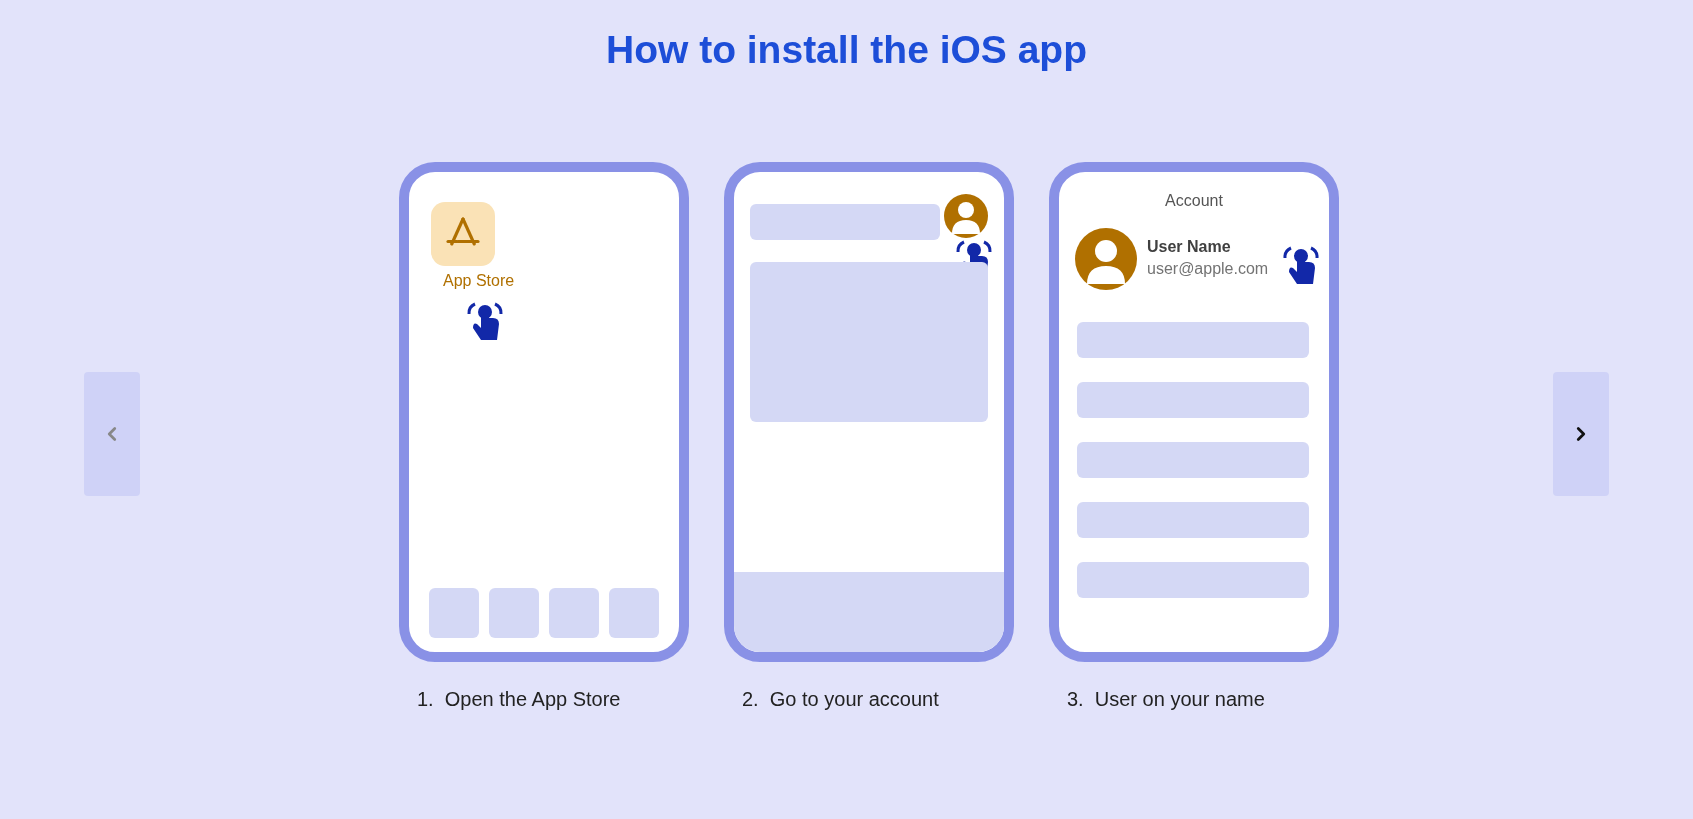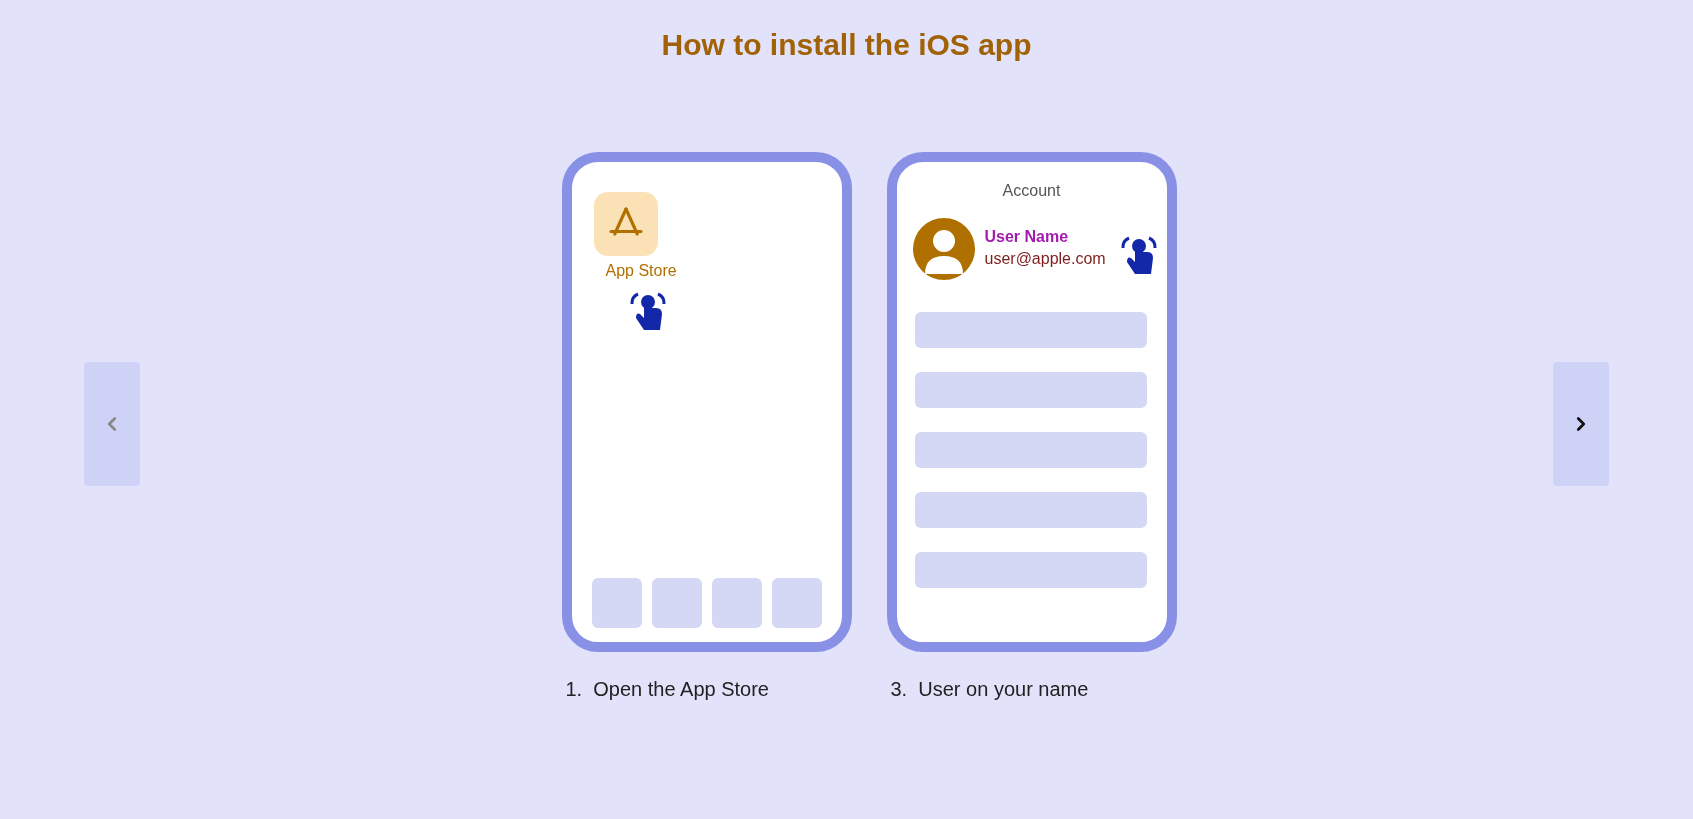--- a/index.html
+++ b/index.html
@@ -6,23 +6,23 @@
   body {
     width: 1693px;
     height: 819px;
     background: #e2e3fa;
     font-family: -apple-system, BlinkMacSystemFont, "Segoe UI", Arial, sans-serif;
     overflow: hidden;
     position: relative;
   }
   .title {
     text-align: center;
-    font-size: 30px;
+    font-size: 39px;
     font-weight: 700;
-    color: #a16207;
+    color: #1d4ed8;
     padding-top: 28px;
   }
   .carousel {
     position: relative;
     width: 100%;
     margin-top: 90px;
   }
   .cards {
     display: flex;
     justify-content: center;
@@ -40,21 +40,21 @@
     border: 10px solid #8991e6;
     border-radius: 36px;
     background: #fff;
     position: relative;
     overflow: hidden;
   }
   .caption {
     font-size: 20px;
     color: #222;
     margin-top: 26px;
-    margin-left: 4px;
+    margin-left: 18px;
   }
   
   .nav-btn {
     position: absolute;
     top: 210px;
     width: 56px;
     height: 124px;
     background: #cfd2f7;
     display: flex;
     align-items: center;
@@ -100,22 +100,22 @@
   
   .p3-title {
     position:absolute; top:20px; left:0; width:100%;
     text-align:center; font-size:16px; color:#555;
   }
   .p3-avatar {
     position:absolute; left:16px; top:56px; width:62px; height:62px;
     border-radius:50%; background:#b07000;
     display:flex; align-items:center; justify-content:center;
   }
-  .p3-name { position:absolute; left:88px; top:66px; font-size:16px; font-weight:700; color:#a21caf; }
-  .p3-email { position:absolute; left:88px; top:88px; font-size:16px; color:#7f1d1d; }
+  .p3-name { position:absolute; left:88px; top:66px; font-size:16px; font-weight:700; color:#404040; }
+  .p3-email { position:absolute; left:88px; top:88px; font-size:16px; color:#737373; }
   .p3-row { left:18px; width:232px; height:36px; }
   
   .tap {
     position:absolute; width:40px; height:44px; pointer-events:none;
   }
   .avatar-inner{ fill:#fff; }
 </style>
 </head>
 <body>
 
@@ -157,20 +157,40 @@
           <path fill="#1228a8" d="M16 16 L16 28 L12 24 Q8 22 8 28 L16 40 L32 40 L34 24 Q34 18 28 18 L24 18 L24 16 Z"></path>
         </svg>
         <div class="ph p1-dock" style="left:20px;"></div>
         <div class="ph p1-dock" style="left:80px;"></div>
         <div class="ph p1-dock" style="left:140px;"></div>
         <div class="ph p1-dock" style="left:200px;"></div>
       </div>
       <div class="caption">1.&nbsp;&nbsp;<span>Open the App Store</span></div>
     </div>
 
+    <div class="card-wrap">
+      <div class="phone">
+        <div class="ph p2-header"></div>
+        <div class="p2-avatar">
+          <svg viewBox="0 0 44 44" width="44" height="44">
+              <circle cx="22" cy="16" r="8" class="avatar-inner"></circle>
+              <path class="avatar-inner" d="M8 40 Q8 26 22 26 Q36 26 36 40 Z"></path>
+            </svg>
+        </div>
+        <svg class="tap" style="right:10px; top:66px;" viewBox="0 0 40 44">
+          <path fill="none" stroke="#1228a8" stroke-width="3" d="M4 14 A10 10 0 0 1 10 4"></path>
+          <path fill="none" stroke="#1228a8" stroke-width="3" d="M30 4 A10 10 0 0 1 36 14"></path>
+          <circle cx="20" cy="12" r="7" fill="#1228a8"></circle>
+          <path fill="#1228a8" d="M16 16 L16 28 L12 24 Q8 22 8 28 L16 40 L32 40 L34 24 Q34 18 28 18 L24 18 L24 16 Z"></path>
+        </svg>
+        <div class="ph p2-body"></div>
+        <div class="ph p2-bottom"></div>
+      </div>
+      <div class="caption">2.&nbsp;&nbsp;<span>Go to your account</span></div>
+    </div>
 
     <div class="card-wrap">
       <div class="phone">
         <div class="p3-title">Account</div>
         <div class="p3-avatar">
           <svg viewBox="0 0 62 62" width="62" height="62">
               <circle cx="31" cy="23" r="11" class="avatar-inner"></circle>
               <path class="avatar-inner" d="M12 56 Q12 38 31 38 Q50 38 50 56 Z"></path>
             </svg>
         </div>

